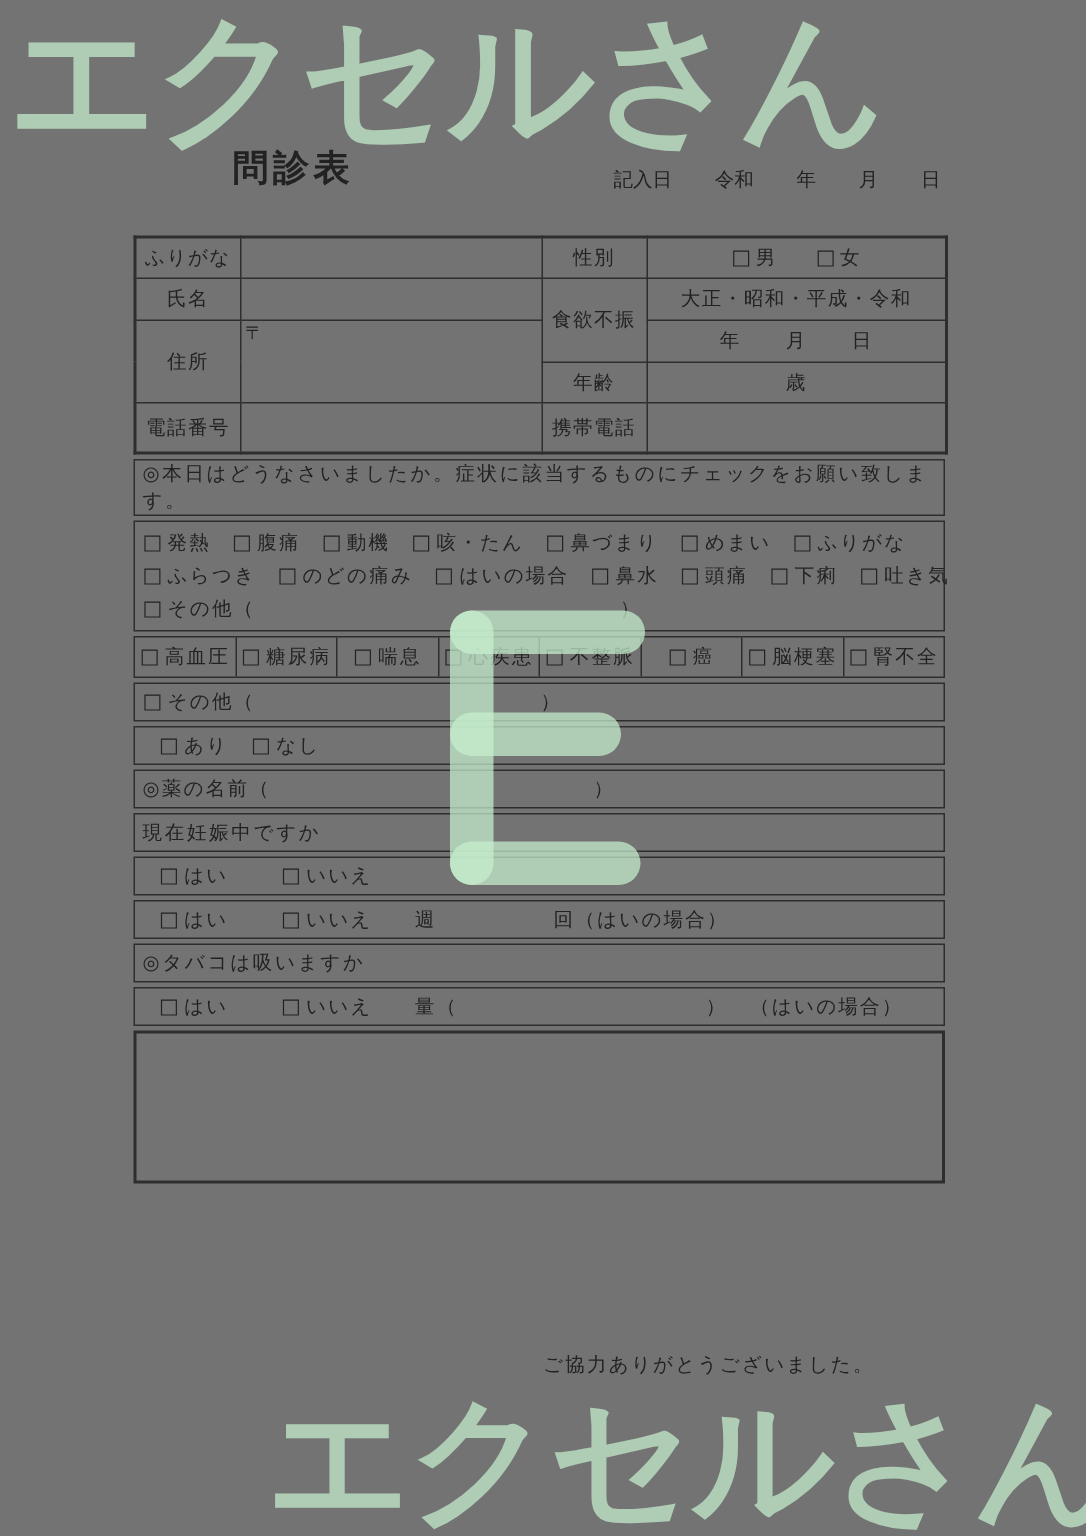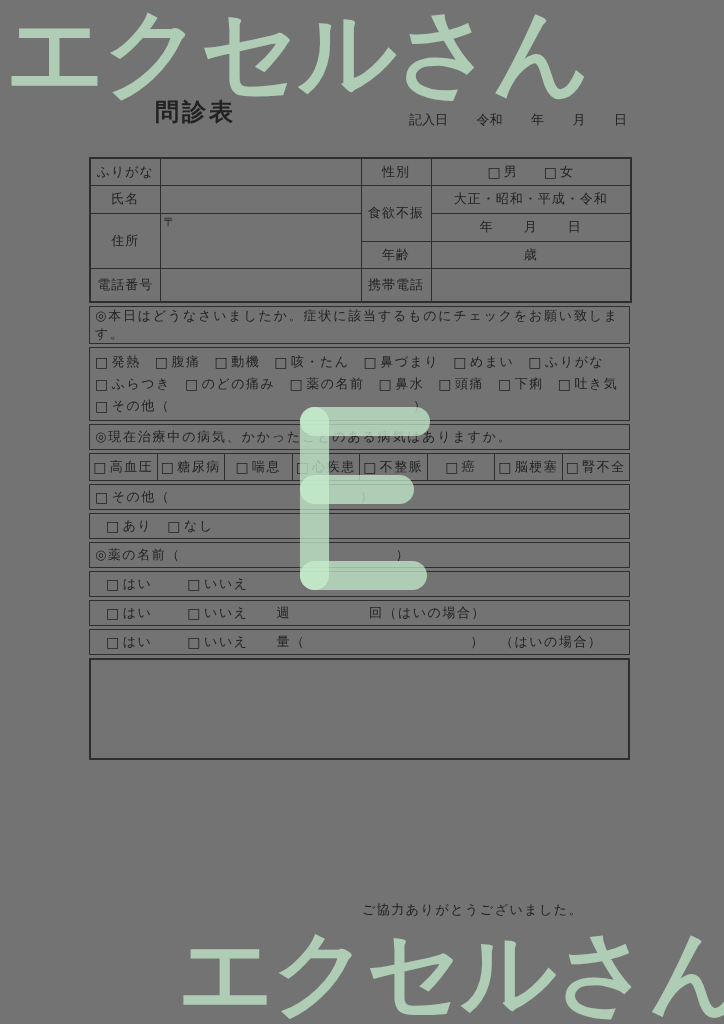--- a/index.html
+++ b/index.html
@@ -191,21 +191,21 @@
         <span class="opt">
             <span class="cb">□</span>
             <span>ふらつき</span>
           </span>
         <span class="opt">
             <span class="cb">□</span>
             <span>のどの痛み</span>
           </span>
         <span class="opt">
             <span class="cb">□</span>
-            <span>薬の名前</span>
+            <span>はいの場合</span>
           </span>
         <span class="opt">
             <span class="cb">□</span>
             <span>鼻水</span>
           </span>
         <span class="opt">
             <span class="cb">□</span>
             <span>頭痛</span>
           </span>
         <span class="opt">
@@ -220,23 +220,20 @@
       <div class="sym-line">
         <span class="opt">
             <span class="cb">□</span>
             <span>その他（</span>
           </span>
         <span class="sp215"></span>
         <span>）</span>
       </div>
     </div>
 
-    <div class="row q">
-      <span>◎現在治療中の病気、かかったことのある病気はありますか。</span>
-    </div>
 
     <div class="row diseases">
       <span class="dcell">
           <span class="opt">
             <span class="cb">□</span>
             <span>高血圧</span>
           </span>
         </span>
       <span class="dcell">
           <span class="opt">
@@ -300,20 +297,23 @@
           <span class="cb">□</span>
           <span>なし</span>
         </span>
     </div>
     <div class="row">
       <span>◎薬の名前（</span>
       <span class="sp215"></span>
       <span>）</span>
     </div>
 
+    <div class="row q">
+      <span>現在妊娠中ですか</span>
+    </div>
     <div class="row indent">
       <span class="opt">
           <span class="cb">□</span>
           <span>はい</span>
         </span>
       <span class="opt gap35">
           <span class="cb">□</span>
           <span>いいえ</span>
         </span>
     </div>
@@ -325,20 +325,23 @@
         </span>
       <span class="opt gap35">
           <span class="cb">□</span>
           <span>いいえ</span>
         </span>
       <span class="gap28">週</span>
       <span class="sp78"></span>
       <span>回（はいの場合）</span>
     </div>
 
+    <div class="row q">
+      <span>◎タバコは吸いますか</span>
+    </div>
     <div class="row indent">
       <span class="opt">
           <span class="cb">□</span>
           <span>はい</span>
         </span>
       <span class="opt gap35">
           <span class="cb">□</span>
           <span>いいえ</span>
         </span>
       <span class="gap28">量（</span>

